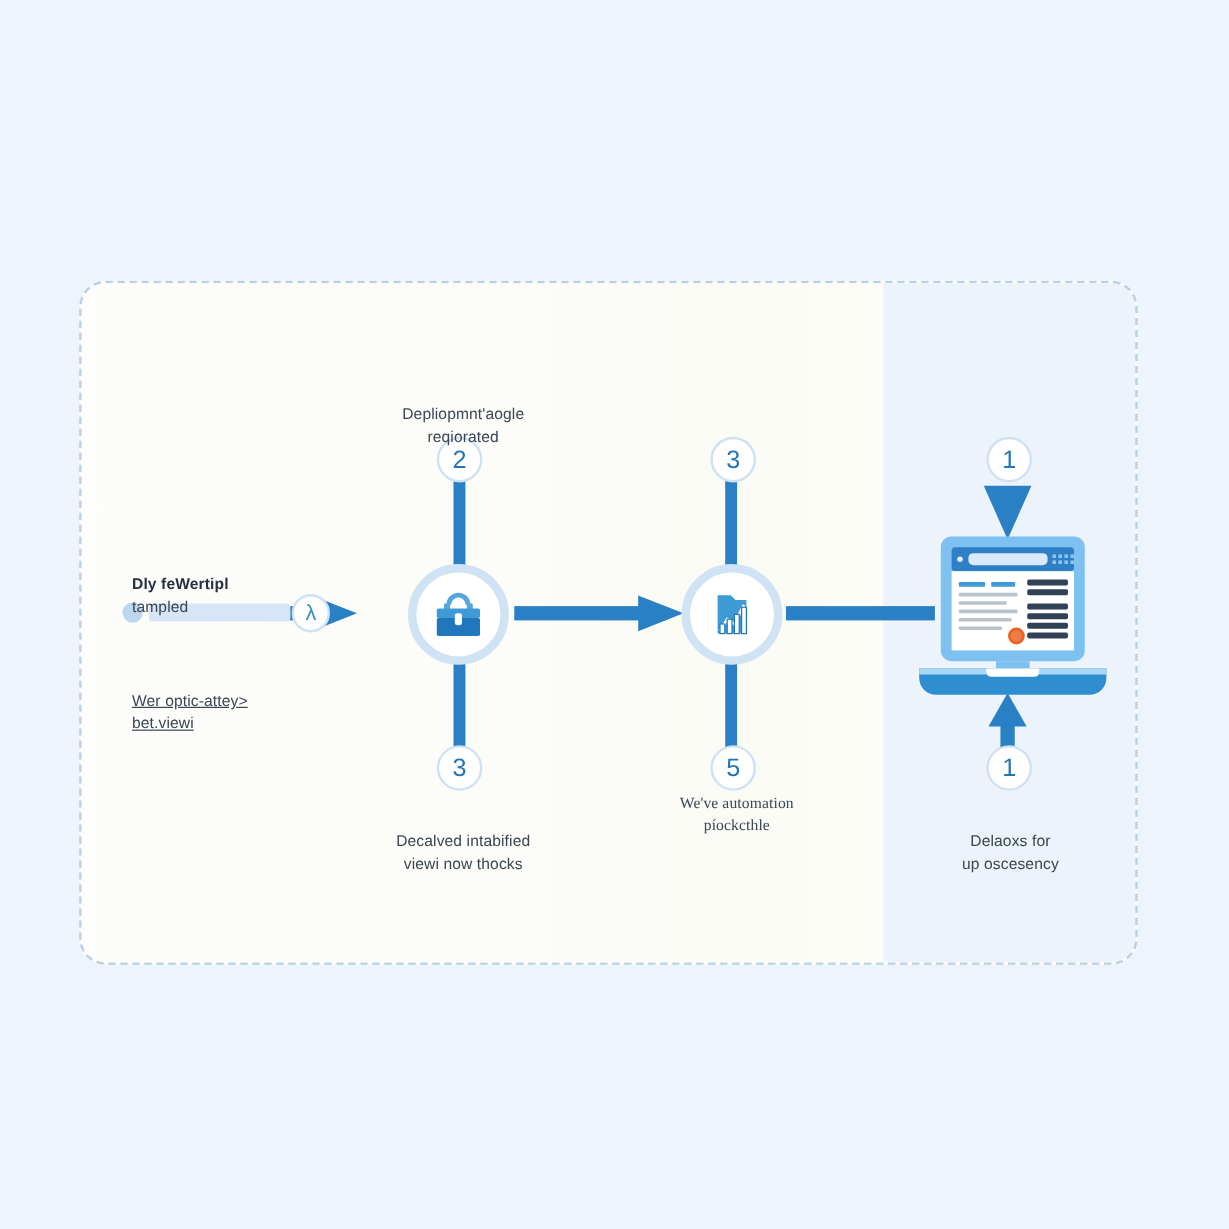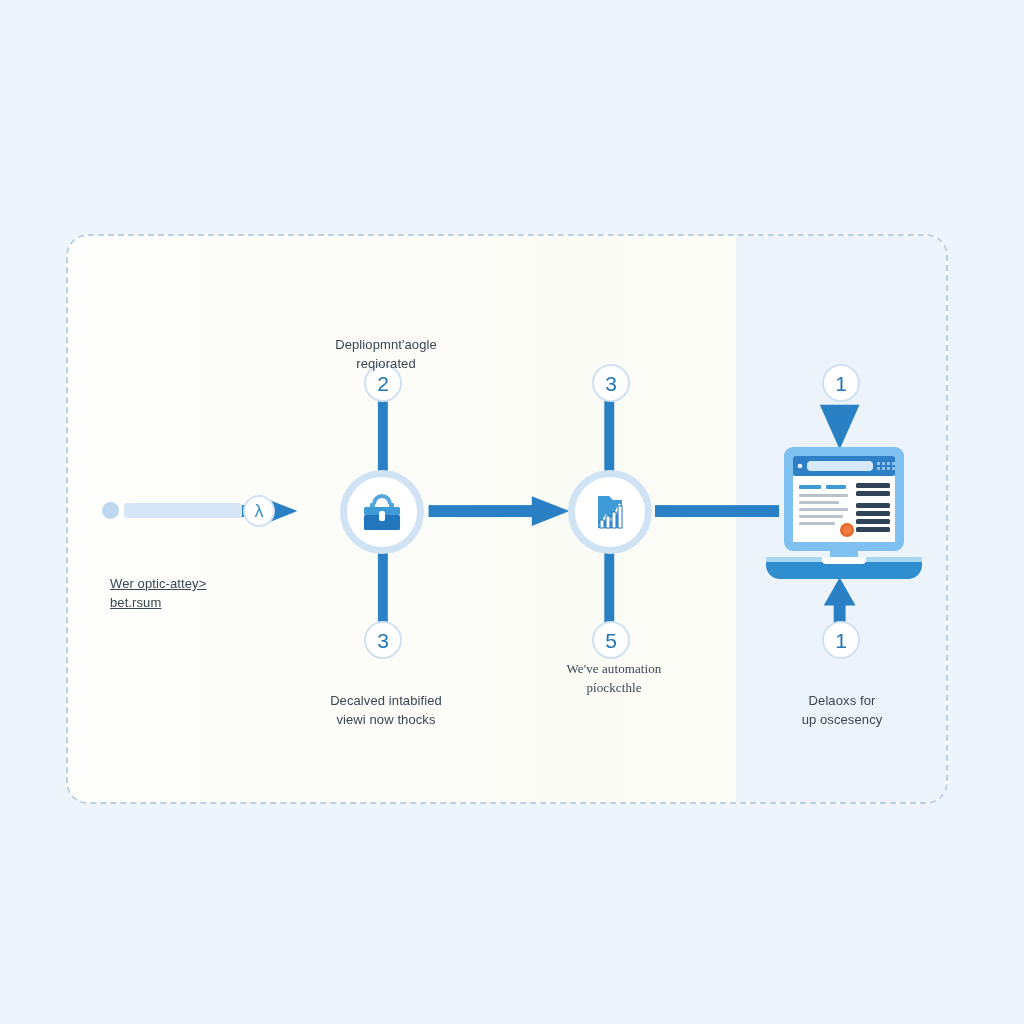--- a/index.html
+++ b/index.html
@@ -111,23 +111,27 @@
         <polygon points="760,372 792,372 776,344" fill="#2a80c4"></polygon>
       </g>
     </svg>
   </div>
 
   <div class="start-dot" style="left:102px;top:502px;"></div>
   <div class="start-bar" style="left:124px;top:503px;width:118px;"></div>
 
   <div class="badge small" style="left:243px;top:495px;">λ</div>
 
+  <div class="label left-align" style="left:110px;top:450px;width:230px;">
+    <span class="ttl">Dly feWertipl</span>
+    <span>tampled</span>
+  </div>
   <div class="label left-align" style="left:110px;top:547px;width:230px;text-decoration:underline;">
     <span>Wer optic-attey&gt;</span><br>
-    <span>bet.rsum</span>
+    <span>bet.viewi</span>
   </div>
 
   <div class="node" style="left:340px;top:470px;">
     <span>
       <svg width="46" height="42" viewBox="0 0 46 42">
         <path d="M15 13 a8 8 0 0 1 16 0" fill="none" stroke="#55a6dd" stroke-width="4"></path>
         <rect x="11" y="12" width="5" height="5" rx="1" fill="#55a6dd"></rect>
         <rect x="30" y="12" width="5" height="5" rx="1" fill="#55a6dd"></rect>
         <rect x="5" y="16" width="36" height="8" rx="1.5" fill="#3f9bd6"></rect>
         <rect x="5" y="24" width="36" height="15" rx="1.5" fill="#2277bc"></rect>

